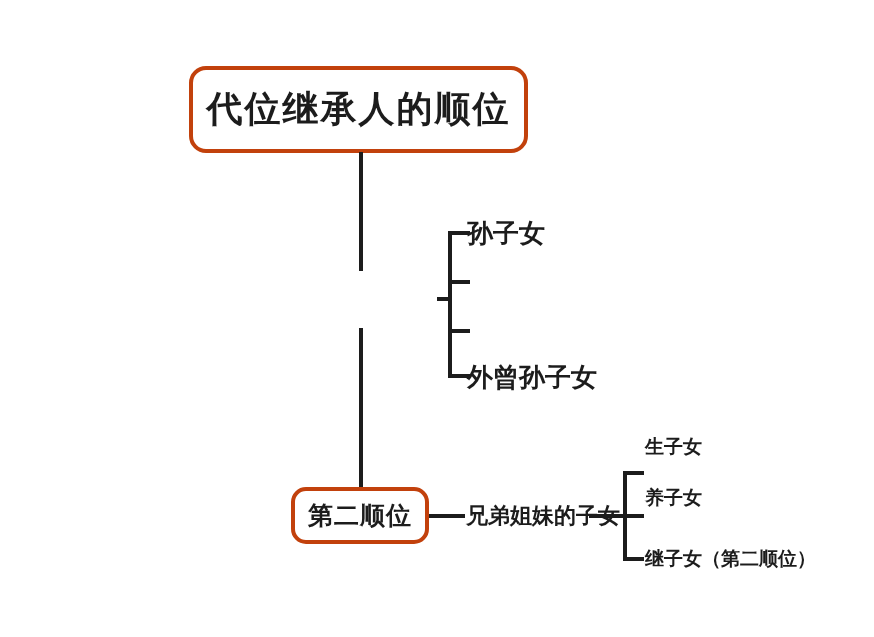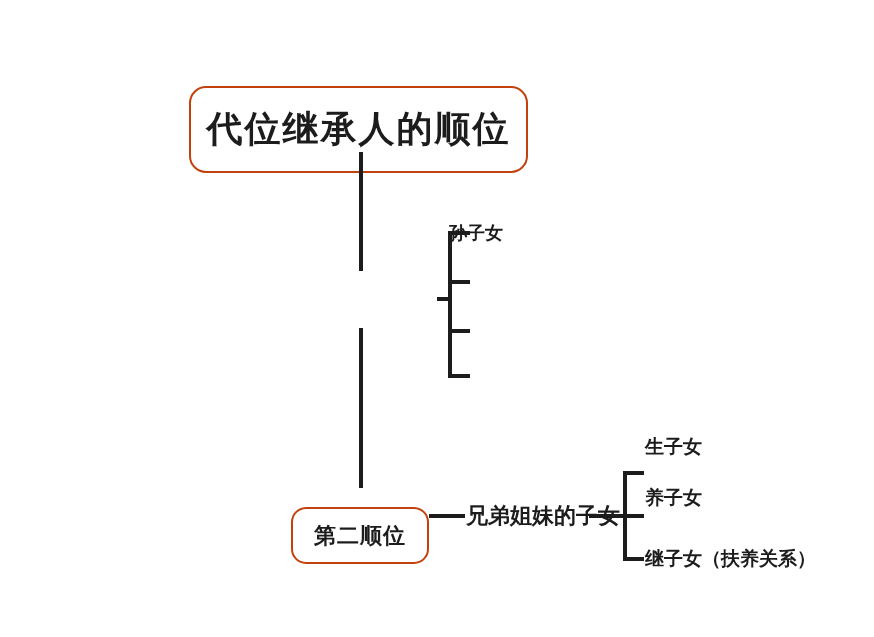--- a/index.html
+++ b/index.html
@@ -13,31 +13,30 @@
     height: 637px;
     background: #ffffff;
     overflow: hidden;
     font-family: "DejaVu Sans", "Liberation Sans", sans-serif;
   }
 
   
   .node {
     position: absolute;
     box-sizing: border-box;
-    border: 2px solid #c2410c;
+    border: 4px solid #c2410c;
     border-radius: 15px;
     background: #ffffff;
     display: flex;
     align-items: center;
     justify-content: center;
     color: #1c1c1c;
     font-weight: bold;
     letter-spacing: 1px;
     white-space: nowrap;
-    margin-top: 20px;
   }
   #node-title {
     left: 189px;
     top: 66px;
     width: 339px;
     height: 87px;
     border-radius: 17px;
     font-size: 36px;
     letter-spacing: 2px;
   }
@@ -46,21 +45,21 @@
     top: 270px;
     width: 150px;
     height: 59px;
     font-size: 23px;
   }
   #node-second {
     left: 291px;
     top: 487px;
     width: 138px;
     height: 57px;
-    font-size: 22px;
+    font-size: 25px;
   }
 
   
   .line {
     position: absolute;
     background: #1c1c1c;
   }
   .v { width: 4px; }
   .h { height: 4px; }
 
@@ -85,21 +84,21 @@
   #b2-s3 { left: 623px; top: 557px; width: 21px; }
 
   
   .leaf {
     position: absolute;
     color: #1c1c1c;
     font-weight: bold;
     white-space: nowrap;
     transform: translateY(-50%);
   }
-  .leaf-1 { font-size: 18px; left: 449px; }
+  .leaf-1 { font-size: 26px; left: 467px; }
   #leaf-a1 { top: 233px; }
   #leaf-a2 { top: 282px; }
   #leaf-a3 { top: 331px; }
   #leaf-a4 { top: 377px; }
 
   #mid-label {
     position: absolute;
     left: 466px;
     top: 516px;
     transform: translateY(-50%);
@@ -126,29 +125,30 @@
 
 
   <div class="line h" id="b1-stem"></div>
   <div class="line v" id="b1-spine"></div>
   <div class="line h" id="b1-s1"></div>
   <div class="line h" id="b1-s2"></div>
   <div class="line h" id="b1-s3"></div>
   <div class="line h" id="b1-s4"></div>
 
   <div class="leaf leaf-1" id="leaf-a1">孙子女</div>
+  <div class="leaf leaf-1" id="leaf-a4">外曾孙子女</div>
 
   <div class="node" id="node-second">第二顺位</div>
 
   <div class="line h" id="b2-stem"></div>
   <div id="mid-label">兄弟姐妹的子女</div>
   <div class="line h" id="b2-link"></div>
 
   <div class="line v" id="b2-spine"></div>
   <div class="line h" id="b2-s1"></div>
   <div class="line h" id="b2-s2"></div>
   <div class="line h" id="b2-s3"></div>
 
   <div class="leaf leaf-2" id="leaf-b1">生子女</div>
   <div class="leaf leaf-2" id="leaf-b2">养子女</div>
-  <div class="leaf leaf-2" id="leaf-b3">继子女（扶养关系）</div>
+  <div class="leaf leaf-2" id="leaf-b3">继子女（第二顺位）</div>
 
 </div>
 
 </body></html>

